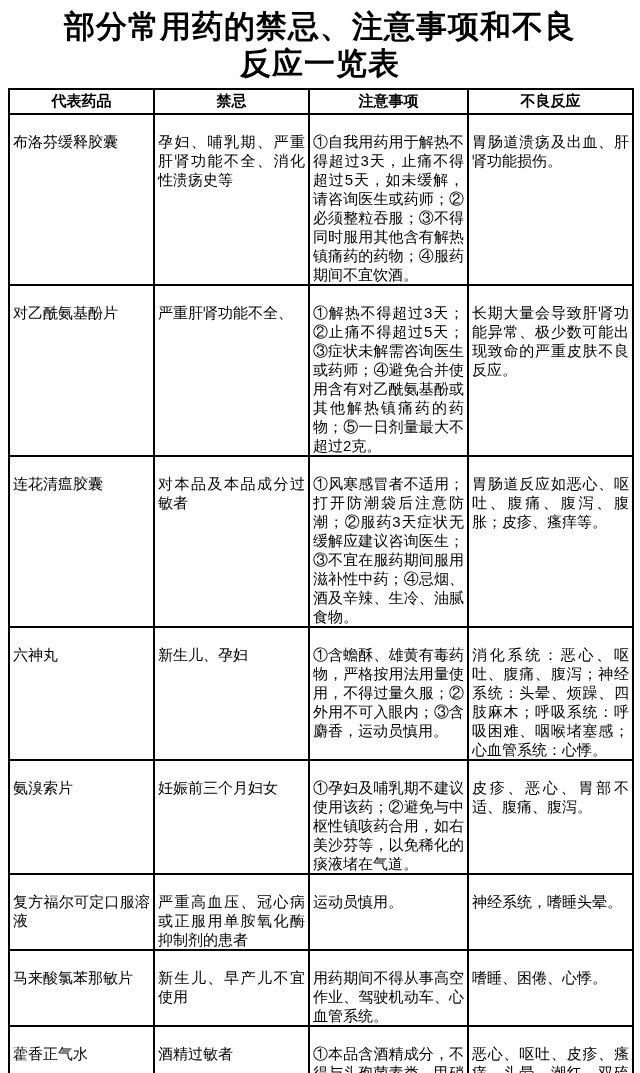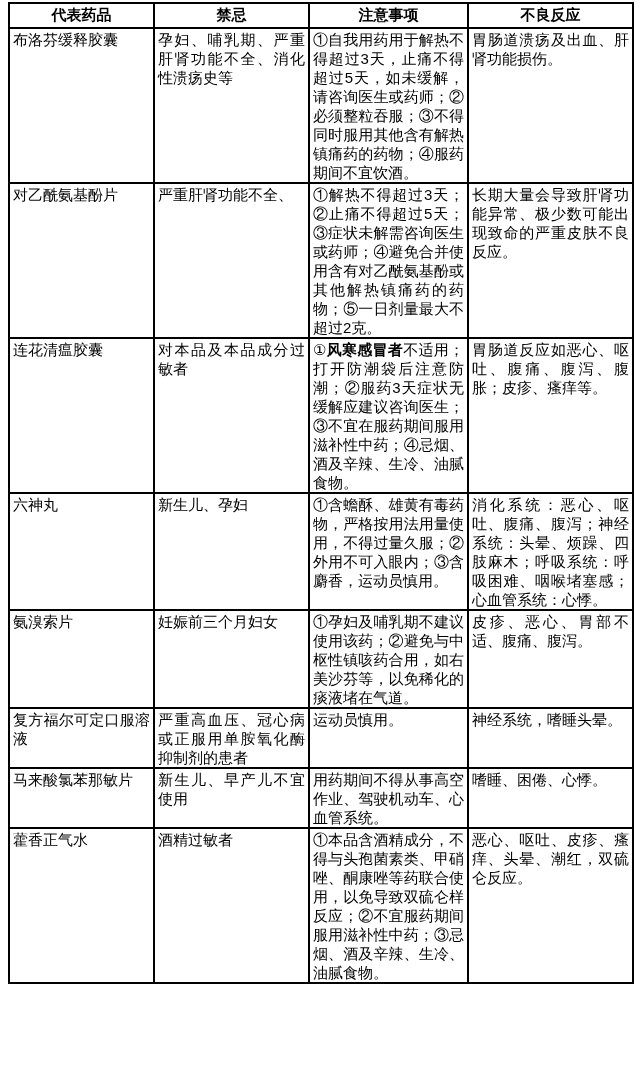--- a/index.html
+++ b/index.html
@@ -26,42 +26,43 @@
   table.drug-table {
     border-collapse: collapse;
     table-layout: fixed;
     width: 624px;
     margin: 2px 8px 0 8px;
   }
   table.drug-table th,
   table.drug-table td {
     border: 2px solid #000000;
     vertical-align: top;
-    padding: 1px 3px 0 3px;
+    padding: 17px 3px 0 3px;
     word-break: break-all;
     overflow: hidden;
   }
   table.drug-table th {
     font-size: 15px;
     font-weight: bold;
     text-align: center;
     padding: 2px 12px;
   }
   table.drug-table td {
     font-size: 15px;
     line-height: 19px;
     text-align: justify;
   }
-  td b { font-weight: bold; }
+  td b { font-weight: normal; }
 </style>
 </head>
 <body>
 
 <div class="page">
 
+  <h1 class="title"><span>部分常用药的禁忌、注意事项和不良</span><br><span>反应一览表</span></h1>
 
   <table class="drug-table">
     <colgroup>
       <col style="width:145px">
       <col style="width:155px">
       <col style="width:159px">
       <col style="width:165px">
     </colgroup>
     <thead>
       <tr>

